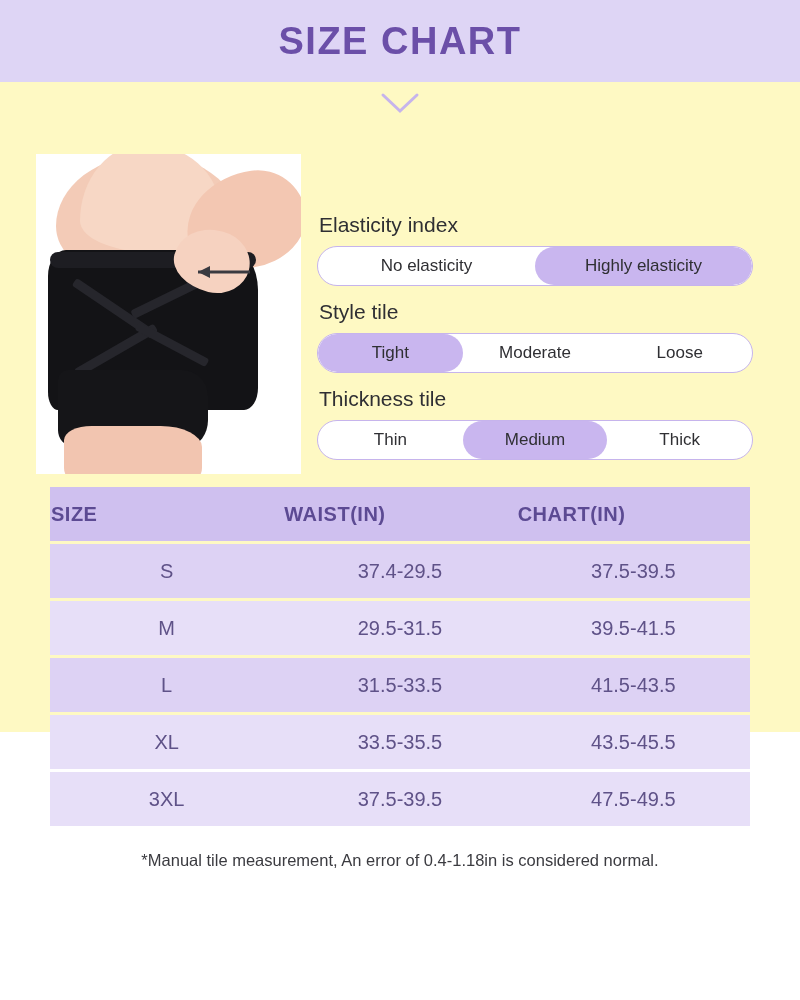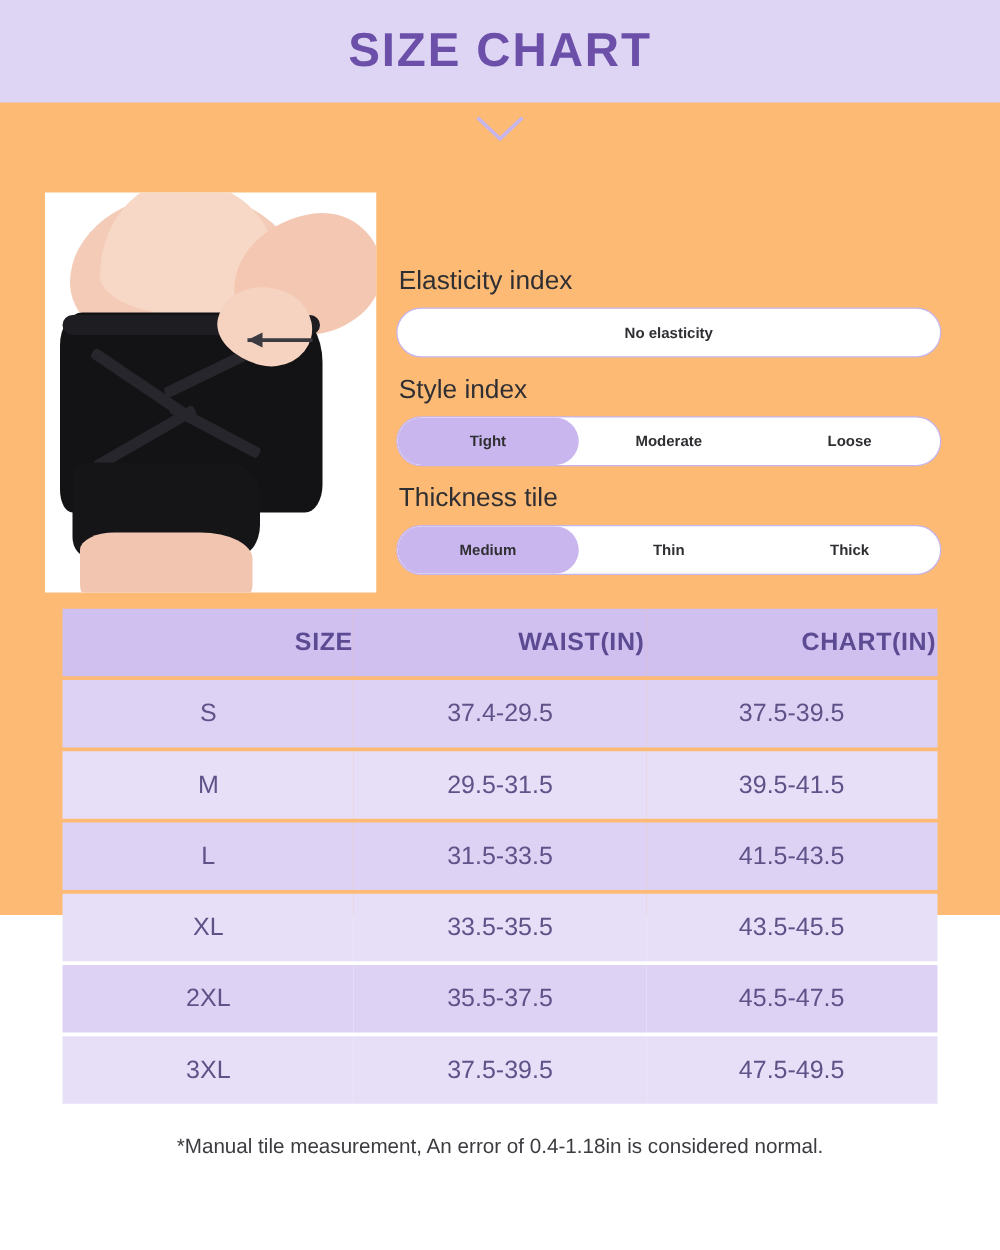--- a/index.html
+++ b/index.html
@@ -10,21 +10,21 @@
     width: 800px;
     height: 1000px;
     background: #ffffff;
     font-family: "Liberation Sans", sans-serif;
     overflow: hidden;
   }
   .page {
     position: relative;
     width: 800px;
     height: 732px;
-    background: #fdba74;
+    background: #fef9c3;
   }
 
   
   .header {
     height: 82px;
     background: #ded5f5;
     display: flex;
     align-items: center;
     justify-content: center;
   }
@@ -174,25 +174,24 @@
     background: #ffffff;
     height: 38px;
     overflow: hidden;
     width: 434px;
   }
   .pill {
     flex: 1;
     display: flex;
     align-items: center;
     justify-content: center;
-    font-size: 12px;
+    font-size: 17px;
     color: #2f2f33;
     height: 100%;
     box-sizing: border-box;
-    font-weight: bold;
   }
   .pill.active {
     background: #c9b6ef;
     border-radius: 22px;
     color: #2f2f33;
   }
 
   
   .table-wrap {
     padding: 0 50px;
@@ -205,21 +204,21 @@
     border-spacing: 0 3px;
     table-layout: fixed;
   }
   table.size-table th {
     background: #cfc0ef;
     color: #5c4a93;
     font-size: 20px;
     font-weight: bold;
     letter-spacing: 0.5px;
     height: 52px;
-    text-align: right;
+    text-align: left;
   }
   table.size-table th:first-child { border-radius: 0; }
   table.size-table td {
     height: 52px;
     text-align: center;
     font-size: 20px;
     color: #5f5288;
   }
   tr.row-a td { background: #ddd2f4; }
   tr.row-b td { background: #e7dff8; }
@@ -267,37 +266,38 @@
         <path d="M14 10 L26 4 L26 16 Z" fill="#3a3a40"></path>
       </svg>
     </div>
 
     <div class="indexes">
 
       <div class="index-block">
         <div class="index-title">Elasticity index</div>
         <div class="pill-row">
           <div class="pill">No elasticity</div>
+          <div class="pill active">Highly elasticity</div>
         </div>
       </div>
 
       <div class="index-block">
-        <div class="index-title">Style index</div>
+        <div class="index-title">Style tile</div>
         <div class="pill-row">
           <div class="pill active">Tight</div>
           <div class="pill">Moderate</div>
           <div class="pill">Loose</div>
         </div>
       </div>
 
       <div class="index-block">
         <div class="index-title">Thickness tile</div>
         <div class="pill-row">
+          <div class="pill">Thin</div>
           <div class="pill active">Medium</div>
-          <div class="pill">Thin</div>
           <div class="pill">Thick</div>
         </div>
       </div>
 
     </div>
   </div>
 
   <div class="table-wrap">
     <table class="size-table">
       <thead>
@@ -321,25 +321,20 @@
         <tr class="row-a">
           <td>L</td>
           <td>31.5-33.5</td>
           <td>41.5-43.5</td>
         </tr>
         <tr class="row-b">
           <td>XL</td>
           <td>33.5-35.5</td>
           <td>43.5-45.5</td>
         </tr>
-        <tr class="row-a">
-          <td>2XL</td>
-          <td>35.5-37.5</td>
-          <td>45.5-47.5</td>
-        </tr>
         <tr class="row-b">
           <td>3XL</td>
           <td>37.5-39.5</td>
           <td>47.5-49.5</td>
         </tr>
       </tbody>
     </table>
   </div>
 
   <div class="footnote">*Manual tile measurement, An error of 0.4-1.18in is considered normal.</div>

